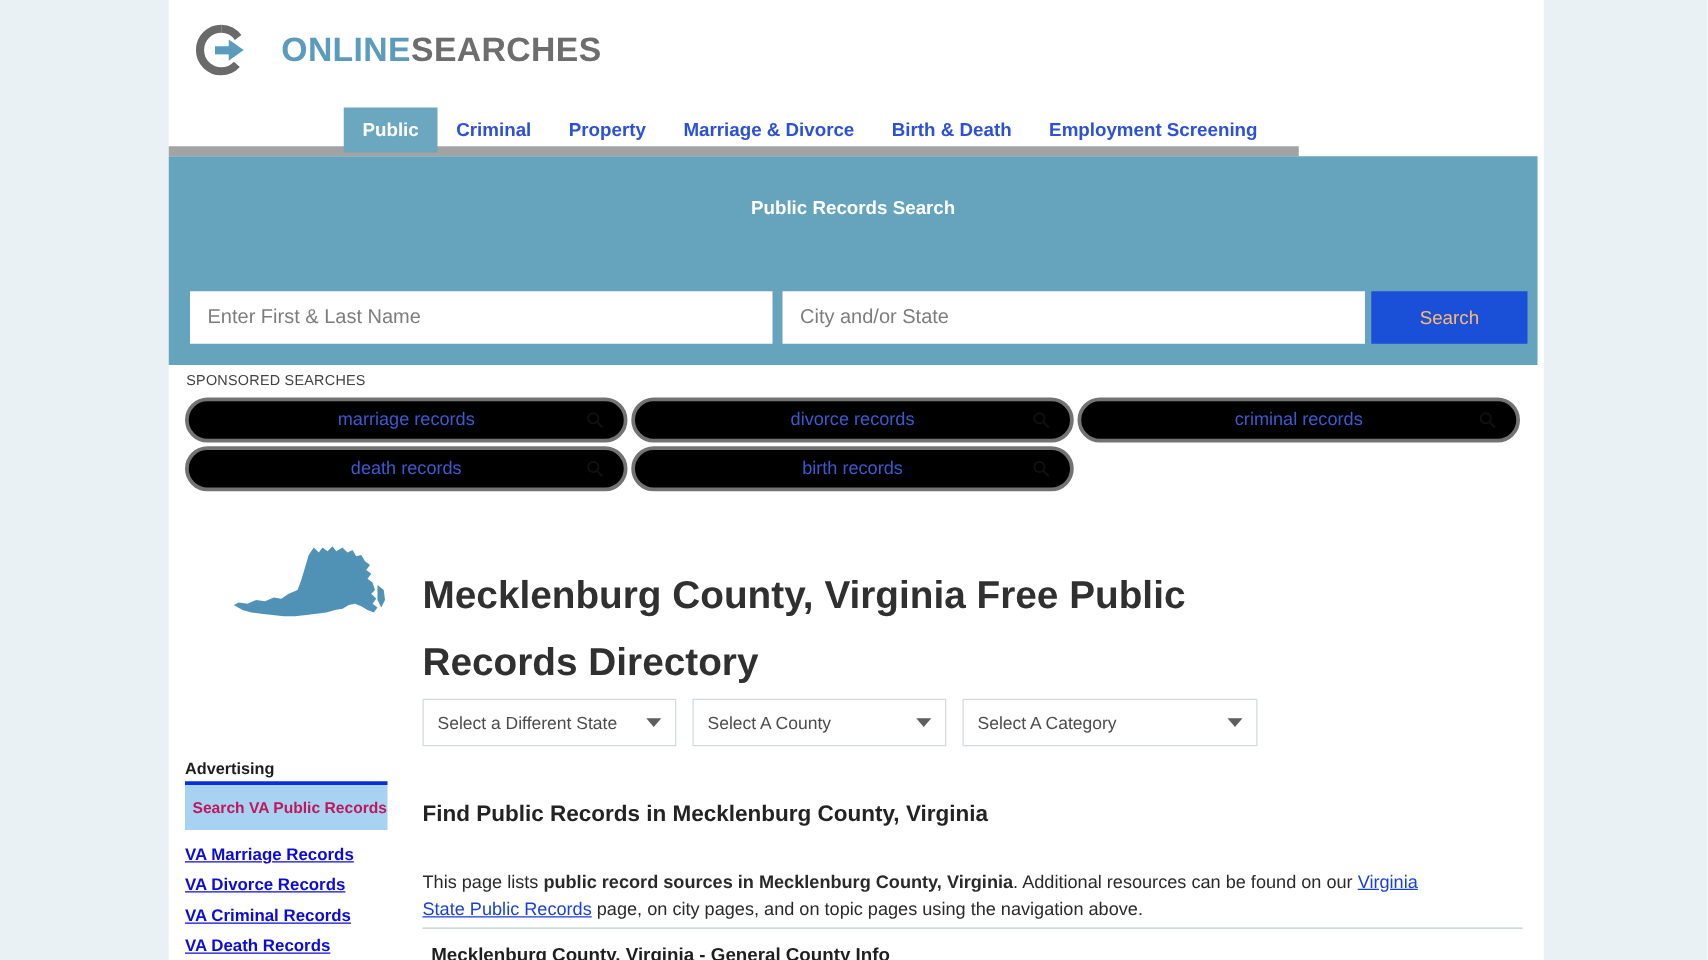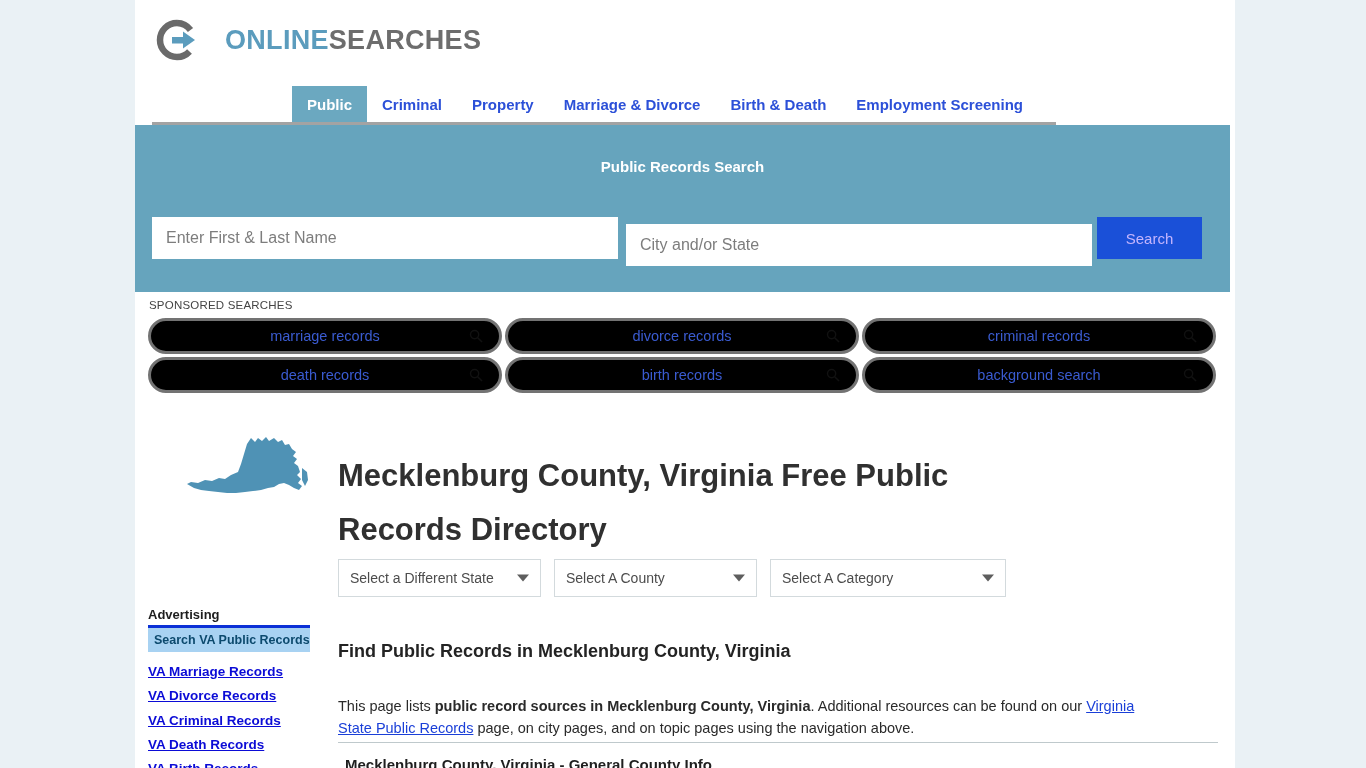--- a/index.html
+++ b/index.html
@@ -43,25 +43,25 @@
     letter-spacing: 0.3px;
     line-height: 1;
     white-space: nowrap;
   }
   .logo-text .on { color: #5b9cbd; }
   .logo-text .se { color: #6d6d6d; }
 
   
   .nav {
     position: absolute;
-    left: 17px;
+    left: 0;
     top: 86px;
     width: 904px;
     height: 39px;
-    border-bottom: 3px solid #a3a3a3;
+    border-bottom: 8px solid #a3a3a3;
     box-sizing: border-box;
   }
   .nav-inner {
     position: absolute;
     left: 140px;
     top: 0;
     display: flex;
     align-items: stretch;
     height: 36px;
   }
@@ -95,46 +95,46 @@
     top: 33px;
     width: 1095px;
     text-align: center;
     color: #ffffff;
     font-size: 15px;
     font-weight: bold;
   }
   .hero-form {
     position: absolute;
     left: 17px;
-    top: 92px;
-    display: flex;
-    align-items: center;
+    top: 108px;
+    display: flex;
+    align-items: flex-end;
     height: 42px;
   }
   .hero-input {
     border: none;
     outline: none;
     background: #ffffff;
     font-family: "Liberation Sans", sans-serif;
     font-size: 16px;
     color: #333;
     padding: 0 14px;
     box-sizing: border-box;
     height: 42px;
   }
   .hero-input::placeholder { color: #7d7d7d; opacity: 1; }
   #name-field { width: 466px; }
   #place-field { width: 466px; margin-left: 8px; margin-top: 13px; }
   .hero-btn {
-    width: 105px;
+    width: 125px;
     height: 42px;
     margin-left: 5px;
     border: none;
     background: #1a50d8;
-    color: #c4b5fd;
+    color: #fdba74;
     font-size: 15px;
     font-family: "Liberation Sans", sans-serif;
     cursor: pointer;
   }
 
   
   .sponsored-label {
     position: absolute;
     left: 14px;
     top: 299px;
@@ -244,28 +244,28 @@
     color: #1d1d1d;
     margin-bottom: 3px;
   }
   .ad-rule {
     height: 3px;
     background: #0b30d6;
     width: 162px;
   }
   .ad-box {
     background: #a8d2f2;
-    height: 24px;
+    height: 36px;
     display: flex;
     align-items: center;
     padding-left: 6px;
     box-sizing: border-box;
     font-size: 12.5px;
     font-weight: bold;
-    color: #0c4a6e;
+    color: #be185d;
     text-align: center;
   }
   .ad-links {
     margin-top: 10px;
     display: flex;
     flex-direction: column;
     gap: 4px;
   }
   .ad-links a {
     color: #0b0bd6;
@@ -392,29 +392,20 @@
     </div>
     <div class="chip">
       <span>birth records</span>
       <span class="mag">
         <svg width="14" height="14" viewBox="0 0 14 14">
             <circle cx="5.6" cy="5.6" r="4.1" fill="none" stroke="#111" stroke-width="1.4"></circle>
             <line x1="8.7" y1="8.7" x2="13" y2="13" stroke="#111" stroke-width="1.6"></line>
           </svg>
       </span>
     </div>
-    <div class="chip">
-      <span>background search</span>
-      <span class="mag">
-        <svg width="14" height="14" viewBox="0 0 14 14">
-            <circle cx="5.6" cy="5.6" r="4.1" fill="none" stroke="#111" stroke-width="1.4"></circle>
-            <line x1="8.7" y1="8.7" x2="13" y2="13" stroke="#111" stroke-width="1.6"></line>
-          </svg>
-      </span>
-    </div>
   </div>
 
   <div class="state-icon">
     <svg width="130" height="78" viewBox="0 0 130 78">
       <path fill="#4f92b5" d="M6,56 L10,54 L17,55 L24,52 L31,53 L38,50 L44,51 L50,47 L57,44 L60,36
         L63,26 L66,16 L70,10 L74,14 L77,10 L81,13 L85,9 L88,13 L93,10 L97,14 L101,12
         L104,17 L108,16 L111,21 L115,24 L112,28 L116,31 L113,35 L117,38 L119,44 L116,47
         L120,51 L117,55 L121,58 L118,62 L113,60 L108,57 L103,55 L98,56 L93,59 L87,60
         L80,62 L72,63 L64,64 L55,65 L46,65 L37,64 L28,63 L20,62 L13,60 Z"></path>
       <path fill="#4f92b5" d="M121,40 L126,44 L127,52 L124,58 L121,52 Z"></path>

